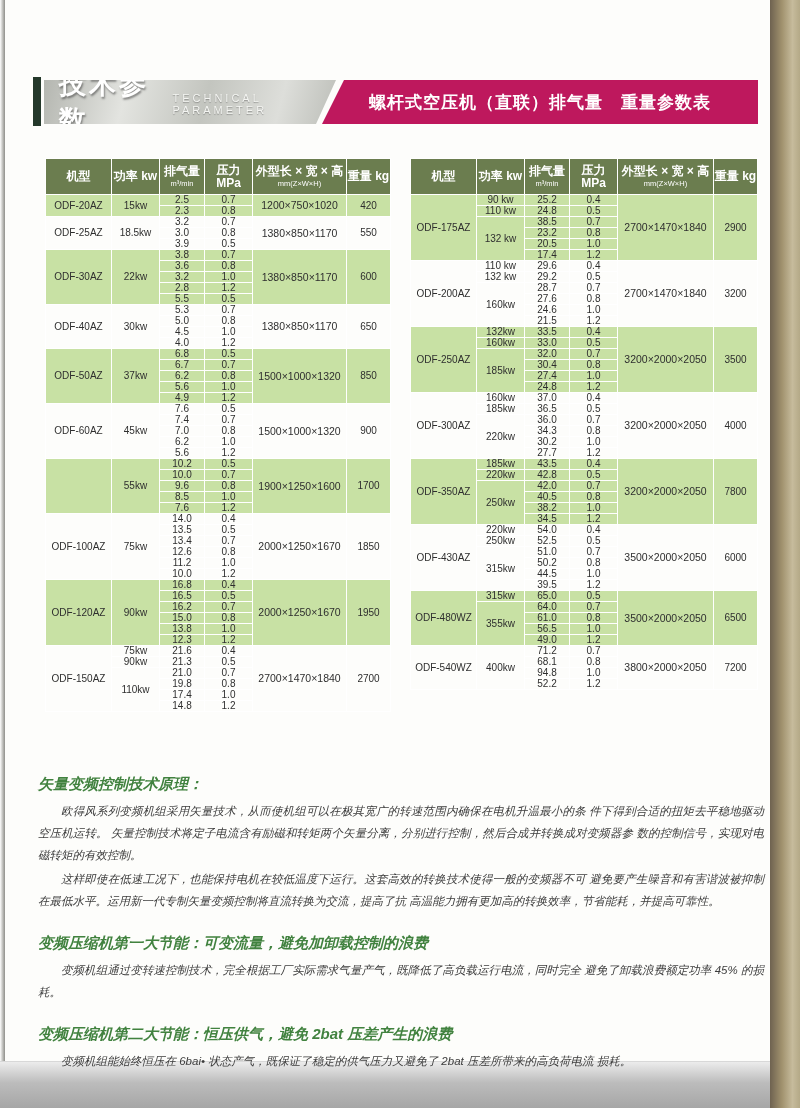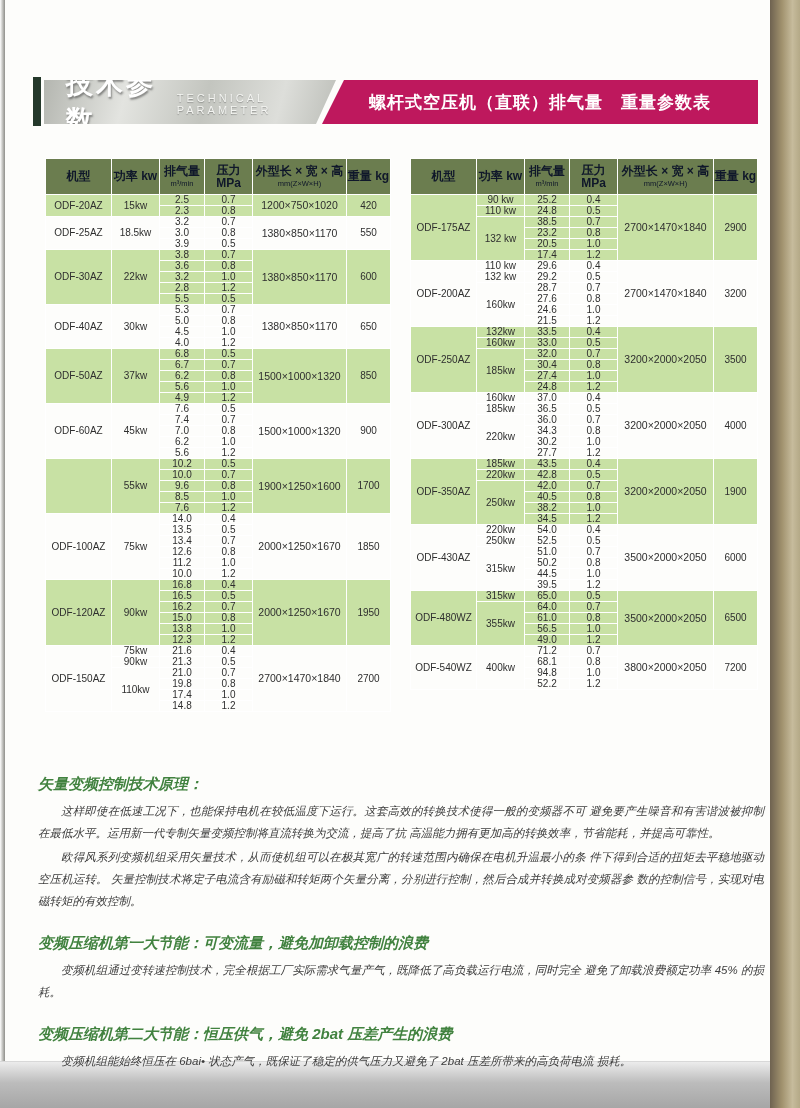--- a/index.html
+++ b/index.html
@@ -13,38 +13,38 @@
   .edge-right{position:absolute;right:0;top:0;width:30px;height:1108px;
     background:linear-gradient(90deg,#6e6250,#a1926e 40%,#c6bb9c 75%,#b4a987);}
   .edge-bottom{position:absolute;left:0;bottom:0;width:770px;height:46px;
     background:linear-gradient(#ececec,#bcbcbc 45%,#a6a6a6);border-top:1px solid #d8d8d8;}
 
   
   .hdr-bar{position:absolute;left:33px;top:77px;width:8px;height:49px;background:#24382a;}
   .hdr-silver{position:absolute;left:44px;top:80px;width:292px;height:44px;
     background:linear-gradient(105deg,#b4b6b0 0%,#e3e4e0 28%,#c3c5bf 55%,#dddeda 80%,#bcbeb8 100%);
     clip-path:polygon(0 0,100% 0,calc(100% - 20px) 100%,0 100%);
-    display:flex;align-items:center;padding-left:22px;box-sizing:border-box;}
+    display:flex;align-items:center;padding-left:15px;box-sizing:border-box;}
   .hdr-title-cn{color:#ffffff;font-size:27px;font-weight:bold;letter-spacing:3px;
     text-shadow:1px 2px 2px rgba(60,60,60,.55);}
   .hdr-title-en{color:#f4f5f2;font-size:11px;letter-spacing:3px;margin-left:10px;margin-top:4px;
     text-shadow:0 1px 1px rgba(60,60,60,.4);}
   .hdr-green{position:absolute;left:322px;top:80px;width:436px;height:44px;background:#be185d;
     clip-path:polygon(22px 0,100% 0,100% 100%,0 100%);
     display:flex;align-items:center;justify-content:center;}
   .hdr-green span{color:#ffffff;font-size:17px;font-weight:bold;letter-spacing:1px;}
 
   
   .ptable{position:absolute;top:158px;border-collapse:collapse;table-layout:fixed;}
   #table-left{left:45px;width:345px;}
   #table-right{left:410px;width:347px;}
   .ptable th,.ptable td{border:1px solid #ffffff;padding:0;text-align:center;vertical-align:middle;}
   .ptable thead tr{height:36px;}
   .ptable tbody tr{height:11px;}
-  .ptable thead th{background:#6b7d4f;color:#0f172a;font-size:12px;font-weight:bold;line-height:1.05;}
+  .ptable thead th{background:#6b7d4f;color:#ffffff;font-size:12px;font-weight:bold;line-height:1.05;}
   .ptable thead th .sub{font-size:7.5px;font-weight:normal;display:block;margin-top:3px;}
   .ptable td{font-size:10px;color:#2e2e2e;line-height:1;}
   .ptable td.c-dims{font-size:10.5px;margin-left:43px;}
   .ptable td.g{background:#c8e1a4;}
   .ptable td.w{background:transparent;}
 
   
   .notes{position:absolute;left:38px;top:775px;width:726px;font-style:italic;}
   .note-title{color:#41823f;font-weight:bold;font-size:15px;margin:0 0 6px 0;}
   .note-title.sp{margin-top:22px;}
@@ -458,21 +458,21 @@
       <tr>
         <td class="w">27.7</td>
         <td class="w">1.2</td>
       </tr>
       <tr>
         <td class="g" rowspan="6">ODF-350AZ</td>
         <td class="g">185kw</td>
         <td class="g">43.5</td>
         <td class="g">0.4</td>
         <td class="g c-dims" rowspan="6">3200×2000×2050</td>
-        <td class="g" rowspan="6">1900</td>
+        <td class="g" rowspan="6">7800</td>
       </tr>
       <tr>
         <td class="g">220kw</td>
         <td class="g">42.8</td>
         <td class="g">0.5</td>
       </tr>
       <tr>
         <td class="g" rowspan="4">250kw</td>
         <td class="g">42.0</td>
         <td class="g">0.7</td>
@@ -562,19 +562,19 @@
       </tr>
       <tr>
         <td class="w">52.2</td>
         <td class="w">1.2</td>
       </tr>
     </tbody>
 </table>
 
 <div class="notes">
   <p class="note-title">矢量变频控制技术原理：</p>
+  <p class="note-p">欧得风系列变频机组采用矢量技术，从而使机组可以在极其宽广的转速范围内确保在电机升温最小的条 件下得到合适的扭矩去平稳地驱动空压机运转。 矢量控制技术将定子电流含有励磁和转矩两个矢量分离，分别进行控制，然后合成并转换成对变频器参 数的控制信号，实现对电磁转矩的有效控制。</p>
   <p class="note-p">这样即使在低速工况下，也能保持电机在较低温度下运行。这套高效的转换技术使得一般的变频器不可 避免要产生噪音和有害谐波被抑制在最低水平。运用新一代专制矢量变频控制将直流转换为交流，提高了抗 高温能力拥有更加高的转换效率，节省能耗，并提高可靠性。</p>
-  <p class="note-p">欧得风系列变频机组采用矢量技术，从而使机组可以在极其宽广的转速范围内确保在电机升温最小的条 件下得到合适的扭矩去平稳地驱动空压机运转。 矢量控制技术将定子电流含有励磁和转矩两个矢量分离，分别进行控制，然后合成并转换成对变频器参 数的控制信号，实现对电磁转矩的有效控制。</p>
   <p class="note-title sp">变频压缩机第一大节能：可变流量，避免加卸载控制的浪费</p>
   <p class="note-p">变频机组通过变转速控制技术，完全根据工厂实际需求气量产气，既降低了高负载运行电流，同时完全 避免了卸载浪费额定功率 45% 的损耗。</p>
   <p class="note-title sp">变频压缩机第二大节能：恒压供气，避免 2bat 压差产生的浪费</p>
   <p class="note-p">变频机组能始终恒压在 6bai• 状态产气，既保证了稳定的供气压力又避免了 2bat 压差所带来的高负荷电流 损耗。</p>
 </div>
 
 </body></html>

